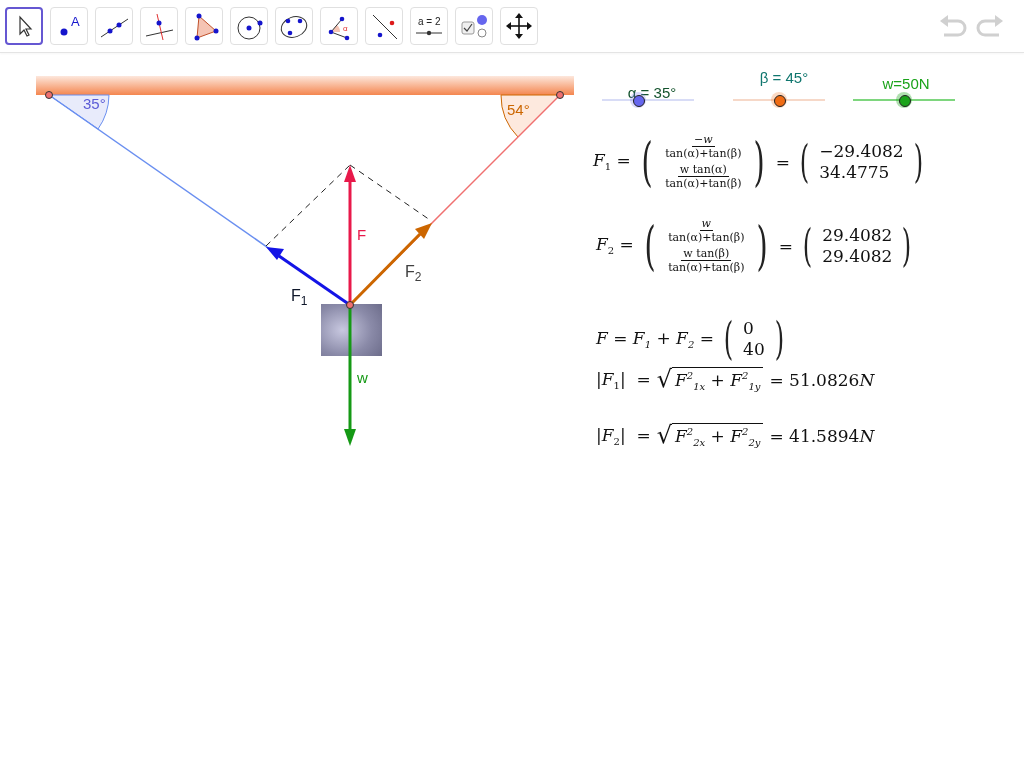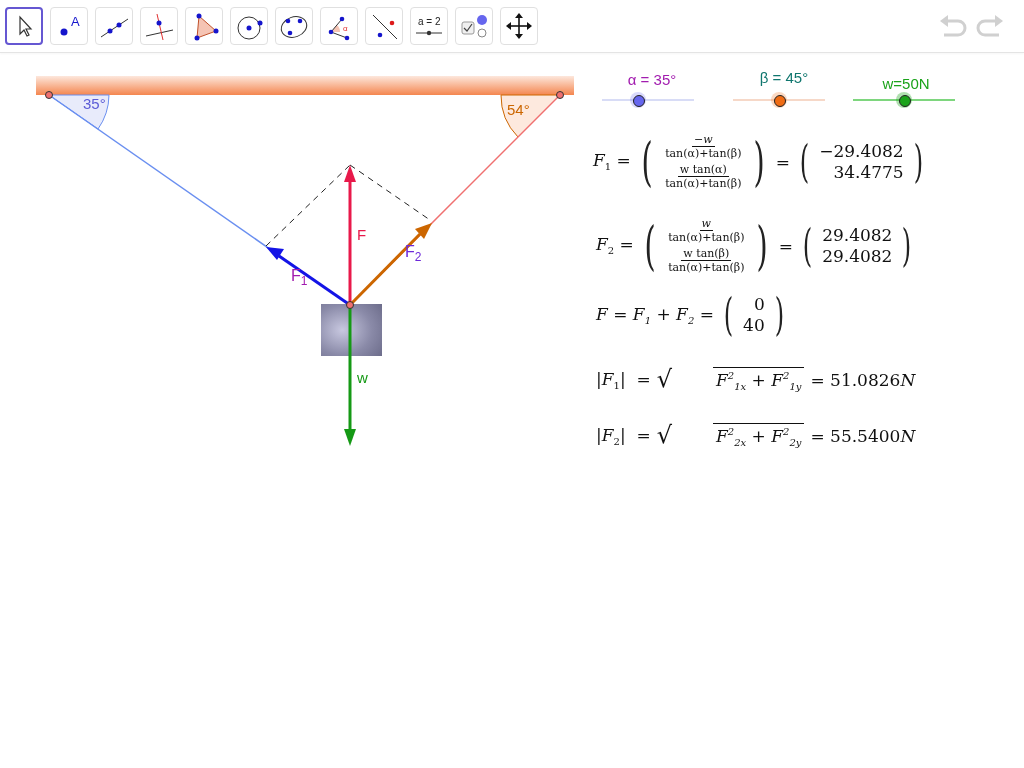--- a/index.html
+++ b/index.html
@@ -32,26 +32,26 @@
       transform: translateX(-50%);
     }
     .math {
       position: absolute; font-family: "DejaVu Serif", serif; color: #111;
       font-size: 17px; white-space: nowrap;
     }
     .math .it { font-style: italic; }
     .frac { display: inline-flex; flex-direction: column; align-items: center; vertical-align: middle; font-size: 11px; line-height: 13px; }
     .frac .num { border-bottom: 1px solid #111; padding: 0 2px; }
     .frac .den { padding: 0 2px; text-align: right; }
-    .col { display: inline-flex; flex-direction: column; align-items: flex-end; vertical-align: middle; line-height: 21px; font-size: 17px; }
+    .col { display: inline-flex; flex-direction: column; vertical-align: middle; line-height: 21px; font-size: 17px; }
     .paren { font-size: 52px; font-weight: 100; vertical-align: middle; line-height: 1; transform: scaleX(0.55); display: inline-block; color: #222;}
     .paren.sm { font-size: 44px; }
     .row { display: flex; align-items: center; gap: 6px; }
     .sqrt { display: inline-flex; align-items: stretch; }
-    .sqrt .rad { border-top: 1px solid #111; padding: 2px 3px 0 3px; margin-left: 41px; }
+    .sqrt .rad { border-top: 1px solid #111; padding: 2px 3px 0 3px; }
     sub, sup { font-size: 10px; }
   </style>
 </head>
 <body>
 
 <div class="toolbar">
   <div class="tool selected" style="left:5px">
     <svg viewBox="0 0 32 32">
         <path d="M12 7 L12 24 L16 20 L19 26 L21 25 L18 19 L23 19 Z" fill="#fff" stroke="#333" stroke-width="1.2"></path>
       </svg>
@@ -197,25 +197,25 @@
     <polygon points="432,170 415,176 424,186" fill="#cc6600"></polygon>
 
     <circle cx="49" cy="42" r="3.5" fill="#f07070" stroke="#333" stroke-width="1"></circle>
     <circle cx="560" cy="42" r="3.5" fill="#f07070" stroke="#333" stroke-width="1"></circle>
     <circle cx="350" cy="252" r="3.5" fill="#f07070" stroke="#333" stroke-width="1"></circle>
   </svg>
 
   <div style="position:absolute;left:83px;top:42px;color:#5b5bd6;font-size:15px">35°</div>
   <div style="position:absolute;left:507px;top:48px;color:#cc6600;font-size:15px">54°</div>
   <div style="position:absolute;left:357px;top:173px;color:#e8194a;font-size:15px">F</div>
-  <div style="position:absolute;left:291px;top:214px;color:#a21caf;font-size:16px"><span>F</span><sub style="font-size:12px">1</sub></div>
-  <div style="position:absolute;left:405px;top:190px;color:#6d28d9;font-size:16px"><span>F</span><sub style="font-size:12px">2</sub></div>
+  <div style="position:absolute;left:291px;top:234px;color:#0f172a;font-size:16px"><span>F</span><sub style="font-size:12px">1</sub></div>
+  <div style="position:absolute;left:405px;top:210px;color:#404040;font-size:16px"><span>F</span><sub style="font-size:12px">2</sub></div>
   <div style="position:absolute;left:357px;top:316px;color:#159915;font-size:15px">w</div>
 
-  <div class="slider-label" style="left:652px;top:18px;color:#a21caf">α = 35°</div>
+  <div class="slider-label" style="left:652px;top:31px;color:#14532d">α = 35°</div>
   <div style="position:absolute;left:602px;top:46px;width:92px;height:2px;background:#d8dcf6"></div>
   <div style="position:absolute;left:630px;top:39px;width:16px;height:16px;border-radius:50%;background:rgba(102,102,238,0.25)"></div>
   <div style="position:absolute;left:633px;top:42px;width:10px;height:10px;border-radius:50%;background:#6666ee;border:1px solid #222"></div>
 
   <div class="slider-label" style="left:784px;top:16px;color:#0f766e">β = 45°</div>
   <div style="position:absolute;left:733px;top:46px;width:92px;height:2px;background:#f6d8c8"></div>
   <div style="position:absolute;left:771px;top:39px;width:16px;height:16px;border-radius:50%;background:rgba(240,108,20,0.25)"></div>
   <div style="position:absolute;left:774px;top:42px;width:10px;height:10px;border-radius:50%;background:#f06c14;border:1px solid #222"></div>
 
   <div class="slider-label" style="left:906px;top:22px;color:#1aa31a">w=50N</div>
@@ -262,21 +262,21 @@
     <span class="paren">)</span>
     <span>=</span>
     <span class="paren sm">(</span>
     <span class="col">
         <span>29.4082</span>
         <span>29.4082</span>
       </span>
     <span class="paren sm">)</span>
   </div>
 
-  <div class="math row" style="left:596px;top:240px">
+  <div class="math row" style="left:596px;top:264px">
     <span class="it">F = F<sub>1</sub> + F<sub>2</sub> =</span>
     <span class="paren sm">(</span>
     <span class="col">
         <span>0</span>
         <span>40</span>
       </span>
     <span class="paren sm">)</span>
   </div>
 
   <div class="math row" style="left:596px;top:314px">
@@ -287,15 +287,15 @@
       </span>
     <span>= <span>51.0826</span><span class="it">N</span></span>
   </div>
 
   <div class="math row" style="left:596px;top:370px">
     <span>|<span class="it">F</span><sub>2</sub>| &nbsp;=</span>
     <span class="sqrt">
         <span style="font-size:24px;line-height:24px">√</span>
         <span class="rad it">F<sup>2</sup><sub>2x</sub> + F<sup>2</sup><sub>2y</sub></span>
       </span>
-    <span>= <span>55.5400</span><span class="it">N</span></span>
+    <span>= <span>41.5894</span><span class="it">N</span></span>
   </div>
 </div>
 
 </body></html>

